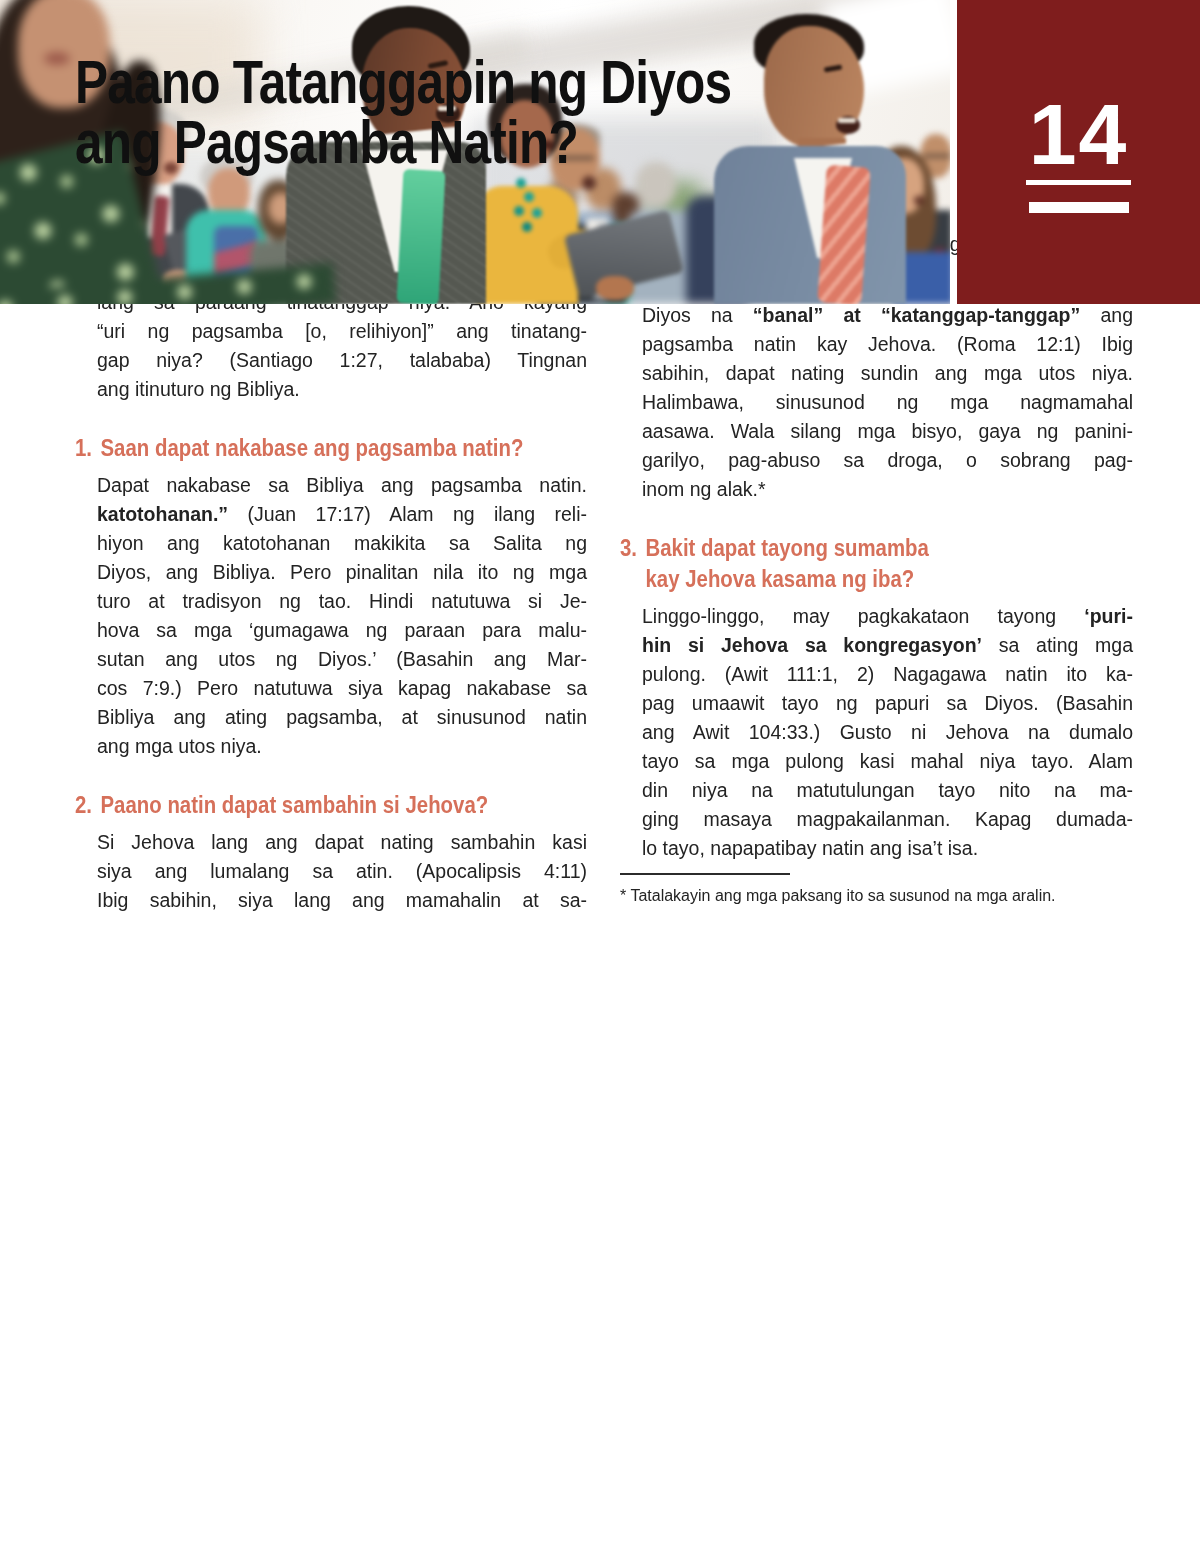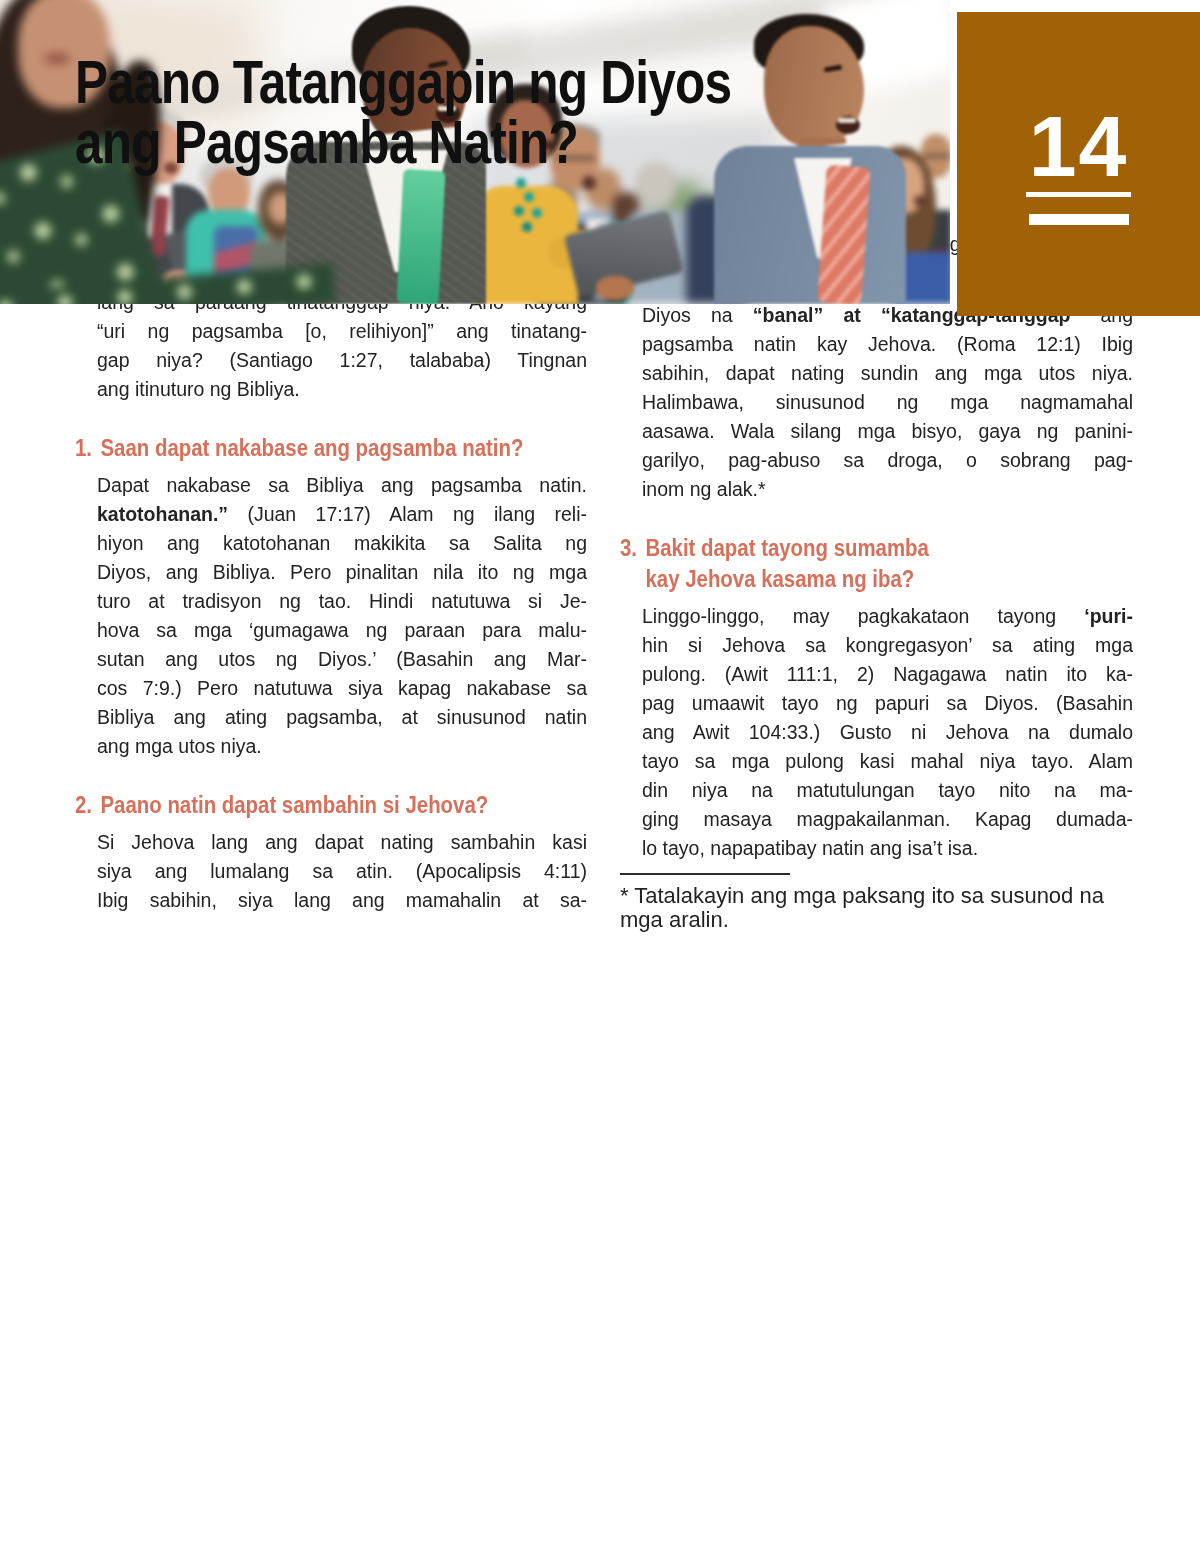--- a/index.html
+++ b/index.html
@@ -29,21 +29,21 @@
   .para{padding-left:22px;font-size:19.5px;}
   .para + .para{margin-top:13px;}
   .pline{line-height:29px;text-align:justify;text-align-last:justify;}
   .pline.last{text-align-last:left;}
   .heading{display:flex;margin:28px 0 8px 0;color:var(--heading,#d6705a);font-weight:bold;
            font-size:24px;transform:scaleX(.85);transform-origin:0 0;width:117.6%;}
   .hnum{width:30px;flex:0 0 30px;line-height:31px;}
   .hline{line-height:31px;}
   .fn{margin-top:10px;}
   .fnrule{width:170px;border-top:2px solid #2b2b2b;}
-  .fntext{font-size:22px;line-height:24px;margin-top:9px;}
+  .fntext{font-size:16px;line-height:24px;margin-top:9px;}
 </style>
 </head>
 <body>
 
 <div class="page">
 
   <div class="hero">
     <div class="photo">
 
       <div>
@@ -156,21 +156,21 @@
       <div style="filter:blur(5px);">
         <div class="f" style="left:-18px;top:-12px;width:150px;height:330px;background:#2e211a;border-radius:40% 60% 50% 50%;"></div>
         <div class="f" style="left:18px;top:-10px;width:92px;height:118px;background:#c59172;border-radius:45%;"></div>
         <div class="f" style="left:44px;top:52px;width:26px;height:13px;background:#9c5a4b;border-radius:50%;"></div>
         <div class="f" style="left:95px;top:60px;width:60px;height:240px;background:#241a14;border-radius:45%;transform:rotate(8deg);"></div>
         <div class="f" style="left:-36px;top:150px;width:185px;height:200px;transform:rotate(-14deg);background-color:#2c4a33;background-image:radial-gradient(circle at 20% 30%,#b8cf9e 0 8px,transparent 9px),radial-gradient(circle at 70% 60%,#a7c18f 0 6px,transparent 7px);background-size:70px 60px;"></div>
         <div class="f" style="left:-10px;top:278px;width:345px;height:40px;transform:rotate(-5deg);background-color:#2c4a33;background-image:radial-gradient(circle at 25% 40%,#b8cf9e 0 7px,transparent 8px);background-size:60px 40px;"></div>
       </div>
     </div>
 
-    <div class="badge" style="background: #a16207; margin-top: 12px;">
+    <div class="badge" style="background: #7f1d1d;">
       <div class="num">14</div>
       <div class="bar"></div>
     </div>
   </div>
 
   <h1 class="title"><span>Paano Tatanggapin ng Diyos</span><br><span>ang Pagsamba Natin?</span></h1>
 
   <main class="columns">
     <section class="col left" id="col-left">
         <div class="para">
@@ -229,21 +229,21 @@
         </div>
         <div class="heading">
           <span class="hnum">3.</span>
           <div>
             <div class="hline">Bakit dapat tayong sumamba</div>
             <div class="hline">kay Jehova kasama ng iba?</div>
           </div>
         </div>
         <div class="para">
           <div class="pline"><span>Linggo-linggo, may pagkakataon tayong </span><span style="font-weight: bold;">‘puri-</span></div>
-          <div class="pline"><span style="font-weight: normal;">hin si Jehova sa kongregasyon’</span><span> sa ating mga</span></div>
+          <div class="pline"><span style="font-weight: bold;">hin si Jehova sa kongregasyon’</span><span> sa ating mga</span></div>
           <div class="pline"><span>pulong. (Awit 111:1, 2) Nagagawa natin ito ka-</span></div>
           <div class="pline"><span>pag umaawit tayo ng papuri sa Diyos. (Basahin</span></div>
           <div class="pline"><span>ang Awit 104:33.) Gusto ni Jehova na dumalo</span></div>
           <div class="pline"><span>tayo sa mga pulong kasi mahal niya tayo. Alam</span></div>
           <div class="pline"><span>din niya na matutulungan tayo nito na ma-</span></div>
           <div class="pline"><span>ging masaya magpakailanman. Kapag dumada-</span></div>
           <div class="pline last"><span>lo tayo, napapatibay natin ang isa’t isa.</span></div>
         </div>
         <div class="fn">
           <div class="fnrule"></div>

